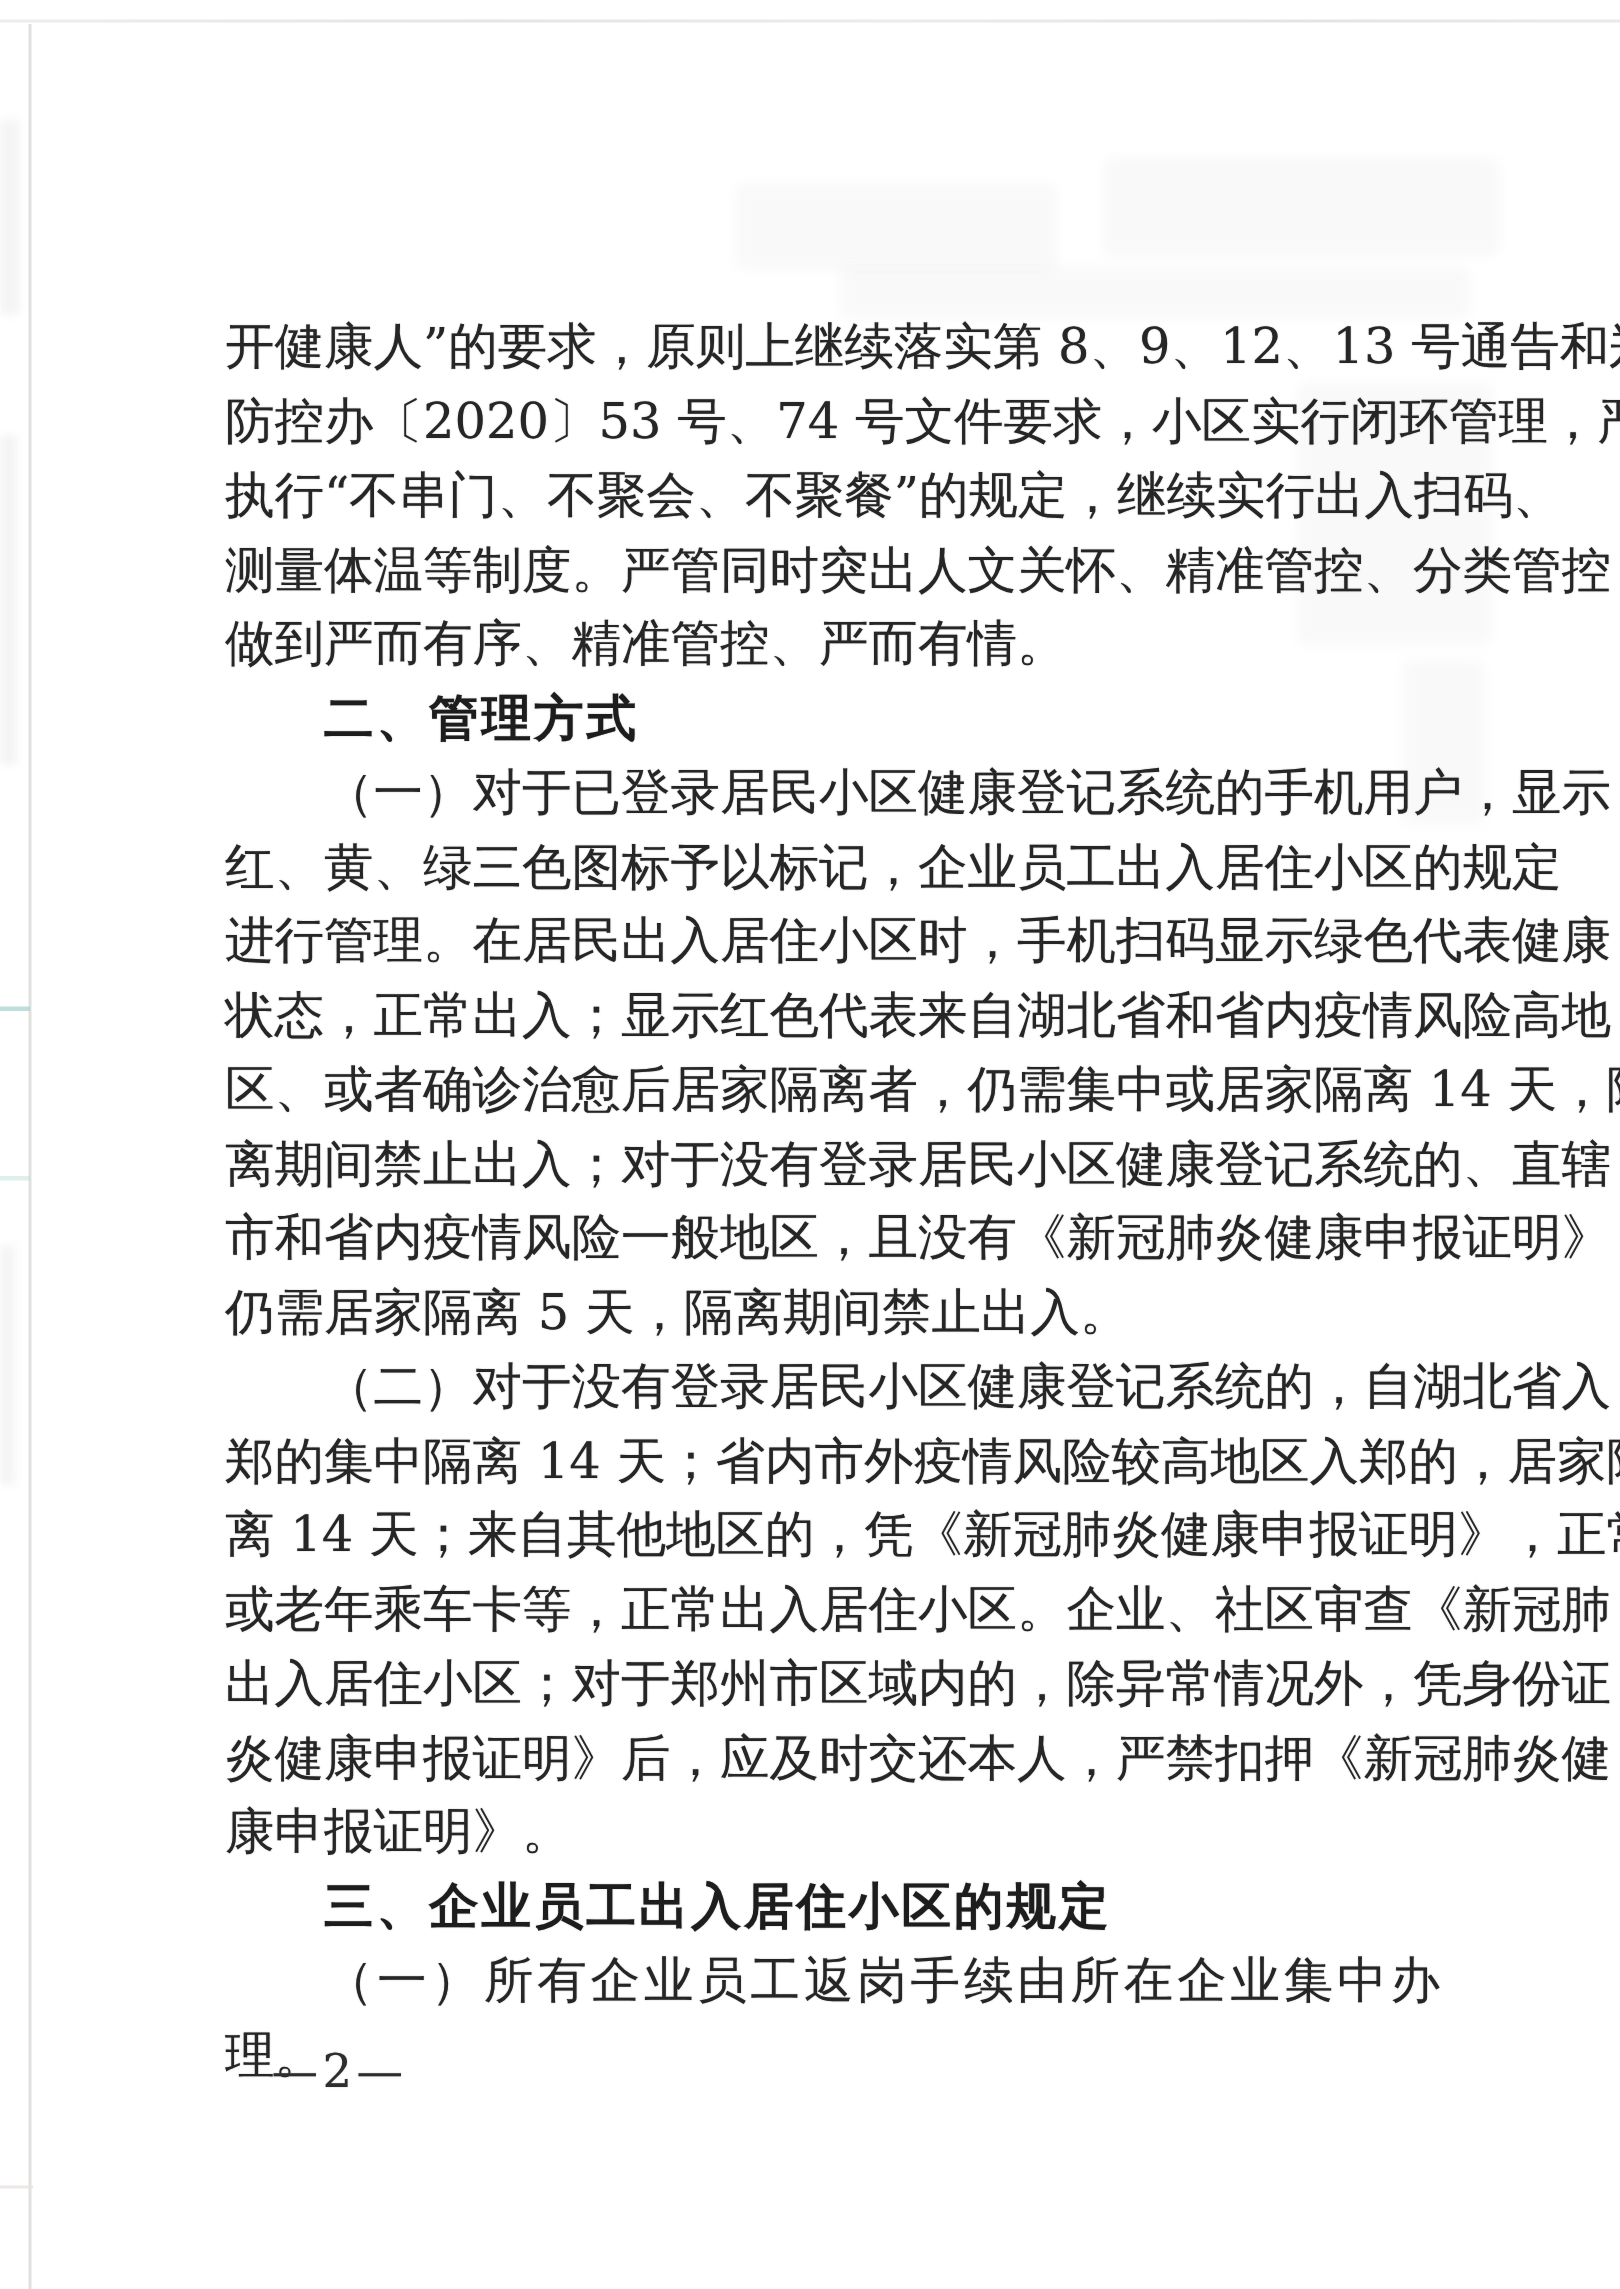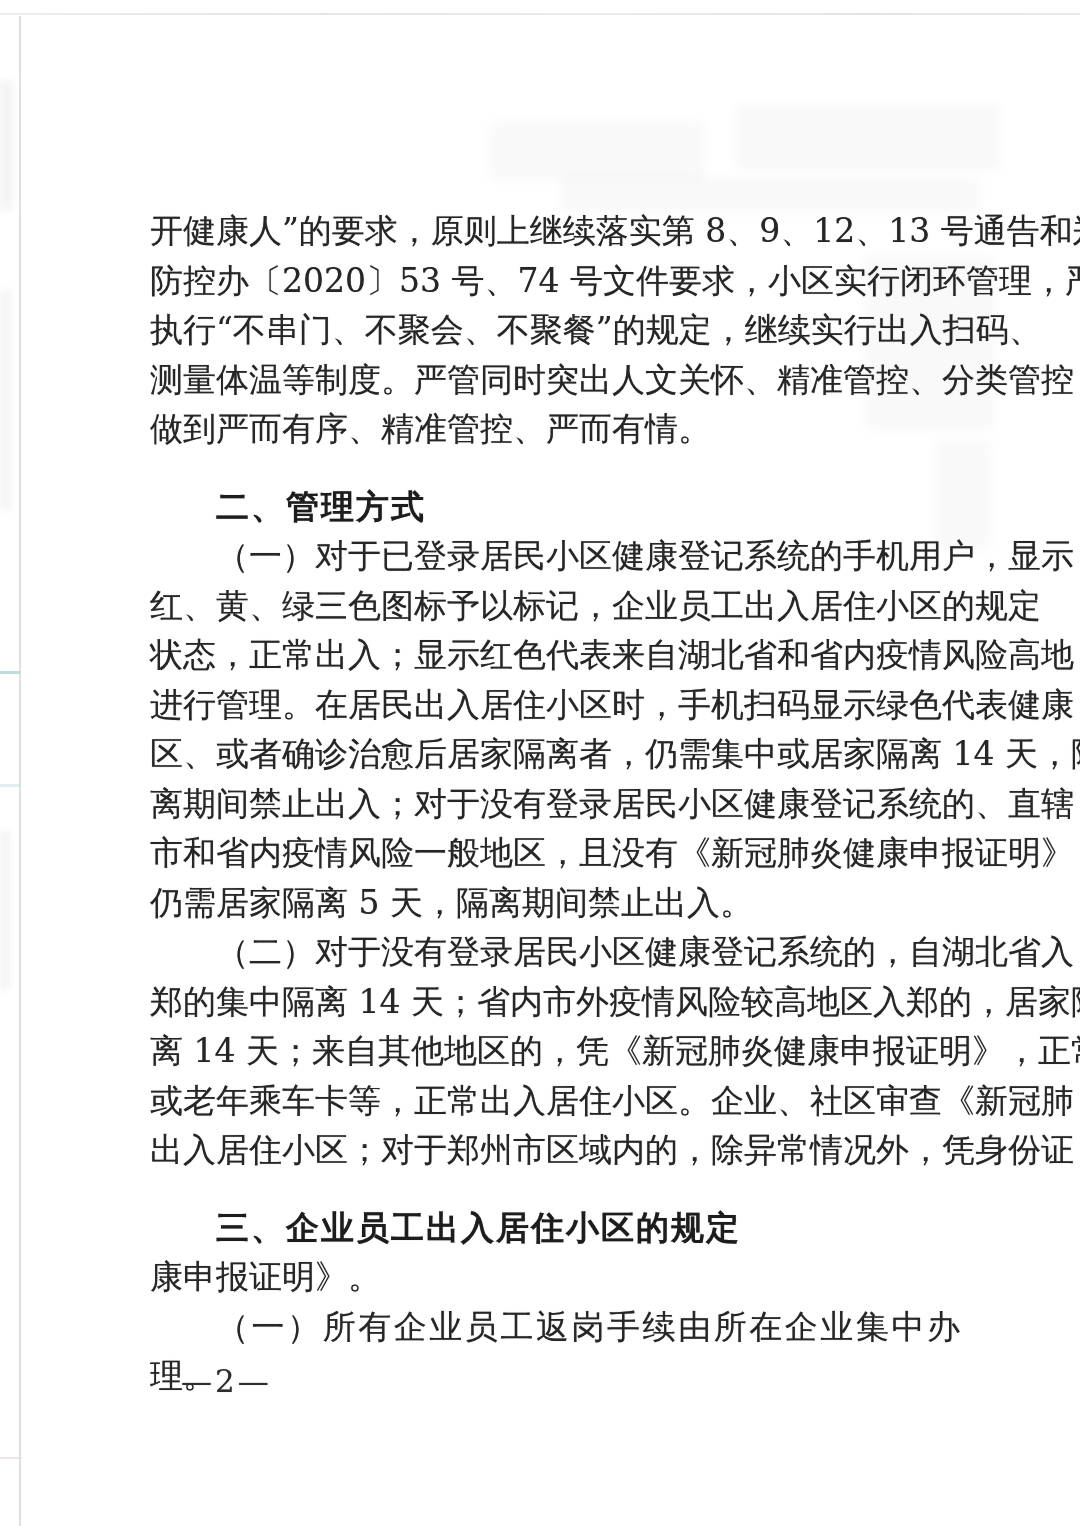--- a/index.html
+++ b/index.html
@@ -37,21 +37,20 @@
     text-align:justify;text-align-last:justify;
     white-space:nowrap;
     text-shadow:0 0 0.8px rgba(45,45,45,.55);
   }
   .line.last{text-align-last:left;white-space:normal;}
   .line.indent{text-indent:66px;}
   .line.heading{
     font-family:"DejaVu Sans", sans-serif;font-weight:700;
     text-align-last:left;text-indent:66px;color:#1d1d1d;
     letter-spacing:2px;
-    margin-top:28px;
   }
   .page-number{
     position:absolute;left:181px;top:1364px;
     font-size:31px;line-height:34px;color:#2e2e2e;
     letter-spacing:3px;
     text-shadow:0 0 0.8px rgba(45,45,45,.5);
   }
 </style>
 </head>
 <body>
@@ -77,31 +76,32 @@
 
   <div class="text-block">
     <div class="line">开健康人”的要求，原则上继续落实第 8、9、12、13 号通告和郑</div>
     <div class="line">防控办〔2020〕53 号、74 号文件要求，小区实行闭环管理，严格</div>
     <div class="line">执行“不串门、不聚会、不聚餐”的规定，继续实行出入扫码、</div>
     <div class="line">测量体温等制度。严管同时突出人文关怀、精准管控、分类管控，</div>
     <div class="line last">做到严而有序、精准管控、严而有情。</div>
     <div class="line heading">二、管理方式</div>
     <div class="line indent">（一）对于已登录居民小区健康登记系统的手机用户，显示</div>
     <div class="line">红、黄、绿三色图标予以标记，企业员工出入居住小区的规定</div>
+    <div class="line">进行管理。在居民出入居住小区时，手机扫码显示绿色代表健康</div>
     <div class="line">状态，正常出入；显示红色代表来自湖北省和省内疫情风险高地</div>
-    <div class="line">进行管理。在居民出入居住小区时，手机扫码显示绿色代表健康</div>
     <div class="line">区、或者确诊治愈后居家隔离者，仍需集中或居家隔离 14 天，隔</div>
     <div class="line">离期间禁止出入；对于没有登录居民小区健康登记系统的、直辖</div>
     <div class="line">市和省内疫情风险一般地区，且没有《新冠肺炎健康申报证明》，</div>
     <div class="line last">仍需居家隔离 5 天，隔离期间禁止出入。</div>
     <div class="line indent">（二）对于没有登录居民小区健康登记系统的，自湖北省入</div>
     <div class="line">郑的集中隔离 14 天；省内市外疫情风险较高地区入郑的，居家隔</div>
     <div class="line">离 14 天；来自其他地区的，凭《新冠肺炎健康申报证明》，正常</div>
     <div class="line">或老年乘车卡等，正常出入居住小区。企业、社区审查《新冠肺</div>
     <div class="line">出入居住小区；对于郑州市区域内的，除异常情况外，凭身份证</div>
+    <div class="line">炎健康申报证明》后，应及时交还本人，严禁扣押《新冠肺炎健</div>
+    <div class="line last">康申报证明》。</div>
     <div class="line heading">三、企业员工出入居住小区的规定</div>
-    <div class="line last">康申报证明》。</div>
     <div class="line indent last">（一）所有企业员工返岗手续由所在企业集中办理。</div>
   </div>
 
   <div class="page-number">—2—</div>
 
 </div>
 
 </body></html>

